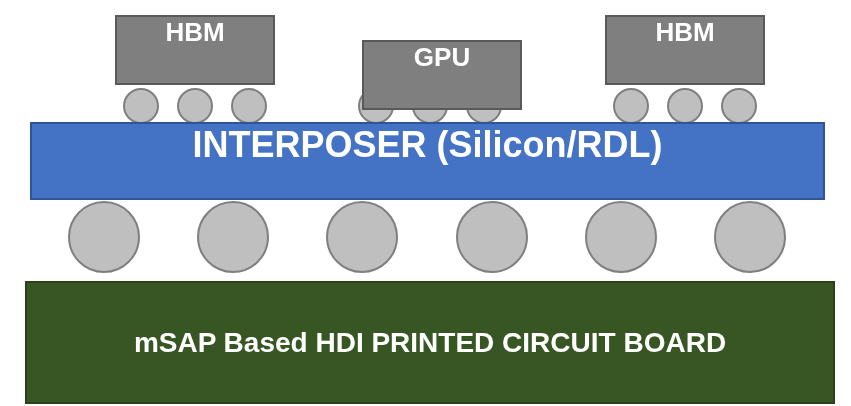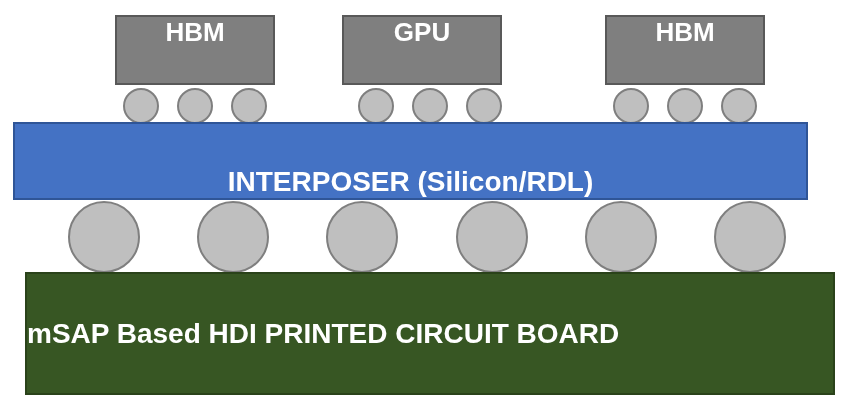--- a/index.html
+++ b/index.html
@@ -26,21 +26,21 @@
     box-sizing: border-box;
     display: flex;
     align-items: flex-start;
     justify-content: center;
     color: var(--text, #ffffff);
     font-size: 26px;
     font-weight: bold;
     z-index: 3;
   }
   .chip-1 { left: 115px; }
-  .chip-2 { left: 342px; }
+  .chip-2 { left: 362px; margin-top: 25px; }
   .chip-3 { left: 605px; }
 
   
   .microbumps {
     position: absolute;
     top: 88px;
     width: 160px;
     height: 36px;
     display: flex;
     justify-content: center;
@@ -55,32 +55,32 @@
     height: 36px;
     border-radius: 50%;
     background: var(--bump, #bfbfbf);
     border: 2px solid var(--bump-border, #7f7f7f);
     box-sizing: border-box;
   }
 
   
   .interposer {
     position: absolute;
-    left: 13px;
+    left: 30px;
     top: 122px;
     width: 795px;
     height: 78px;
     background: var(--interposer, #4472c4);
     border: 2px solid var(--interposer-border, #2f5597);
     box-sizing: border-box;
     display: flex;
-    align-items: flex-end;
+    align-items: flex-start;
     justify-content: center;
     color: var(--text, #ffffff);
-    font-size: 28px;
+    font-size: 36px;
     font-weight: bold;
     z-index: 2;
   }
 
   
   .c4-bumps {
     position: absolute;
     left: 68px;
     top: 201px;
     width: 718px;
@@ -95,28 +95,29 @@
     border-radius: 50%;
     background: var(--bump, #bfbfbf);
     border: 2px solid var(--bump-border, #7f7f7f);
     box-sizing: border-box;
   }
 
   
   .pcb {
     position: absolute;
     left: 25px;
-    top: 272px;
+    top: 281px;
     width: 810px;
     height: 123px;
     background: var(--pcb, #375623);
     border: 2px solid var(--pcb-border, #2a421a);
     box-sizing: border-box;
     display: flex;
     align-items: center;
+    justify-content: center;
     color: var(--text, #ffffff);
     font-size: 28px;
     font-weight: bold;
     z-index: 2;
   }
 </style>
 </head>
 <body>
 
 <div class="canvas">

